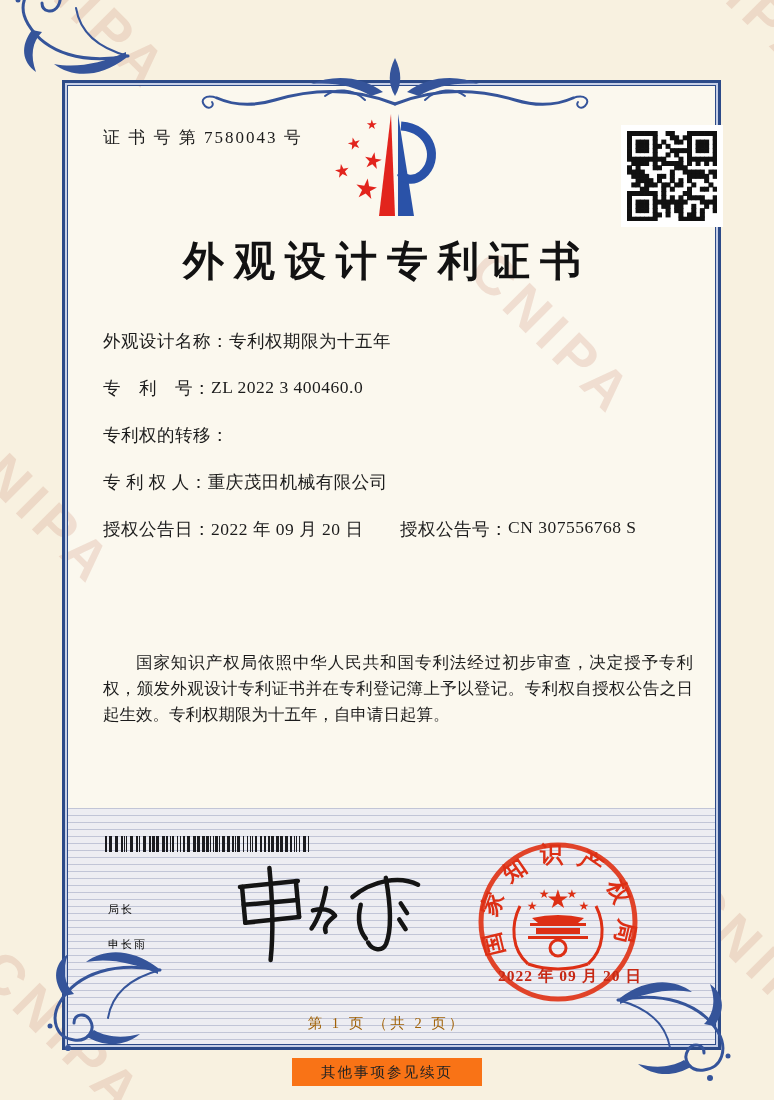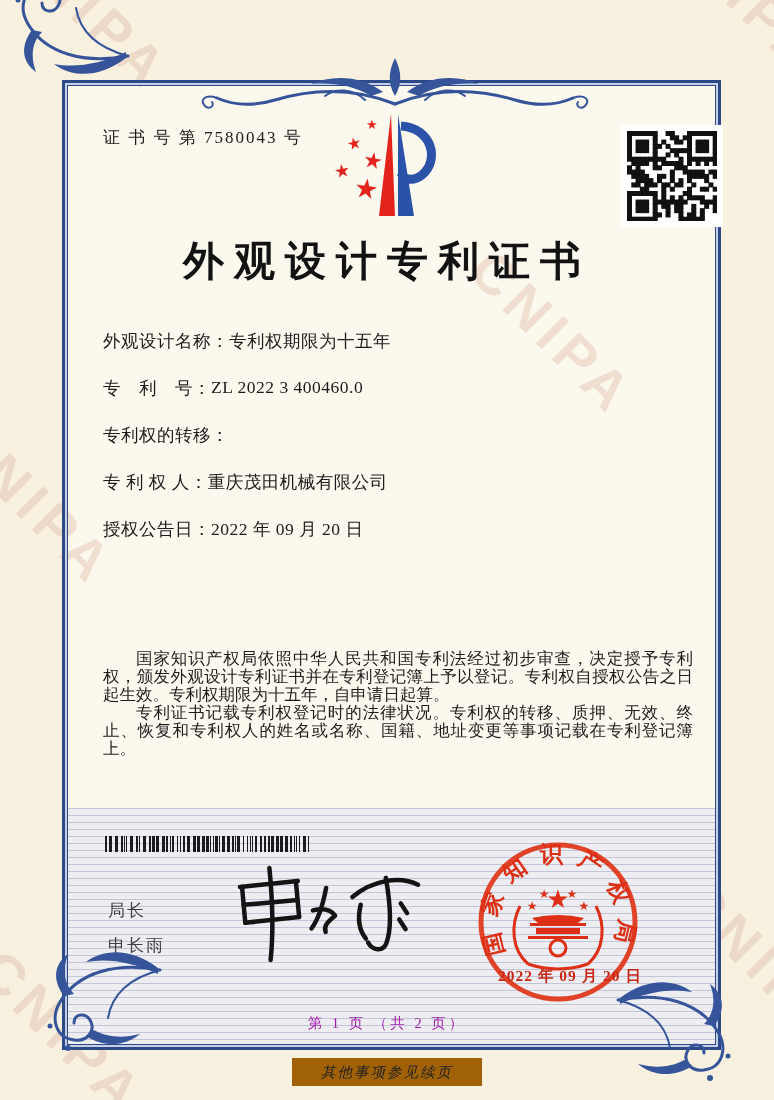--- a/index.html
+++ b/index.html
@@ -35,40 +35,40 @@
 
   .title{position:absolute;left:0;top:234px;width:774px;text-align:center;
          font-size:41px;font-weight:bold;letter-spacing:10px;color:#121212;}
 
   .fields{position:absolute;left:103px;top:317px;width:600px;}
   .frow{height:47px;display:flex;align-items:center;font-size:17.5px;letter-spacing:0.5px;position:relative;}
   .flabel{white-space:pre;}
   .fvalue{white-space:pre;}
   .grant2{position:absolute;left:297px;display:flex;}
 
-  .paras{position:absolute;left:103px;top:650px;width:590px;font-size:16.5px;line-height:18px;
+  .paras{position:absolute;left:103px;top:650px;width:590px;font-size:16.5px;line-height:26px;
          text-align:justify;}
   .paras p{margin:0;text-indent:2em;}
 
   .barcode{position:absolute;left:105px;top:836px;}
 
-  .signer{position:absolute;left:108px;top:893px;font-family:Liberation Sans, sans-serif;
-          font-size:17px;letter-spacing:2px;line-height:35px;color:#404040;}
+  .signer{position:absolute;left:108px;top:893px;font-family:Liberation Mono, monospace;
+          font-size:11px;letter-spacing:2px;line-height:35px;color:#000000;}
 
   .signature{position:absolute;left:215px;top:858px;transform:rotate(-2deg);}
 
   .seal{position:absolute;left:473px;top:837px;width:170px;height:170px;}
   .seal-date{position:absolute;left:470px;top:966px;width:200px;text-align:center;
              font-size:15.5px;font-weight:bold;color:#c62814;letter-spacing:1px;white-space:nowrap;}
 
   .page-indicator{position:absolute;left:0;top:1014px;width:774px;text-align:center;
-                  font-size:14.5px;letter-spacing:3px;color:#a21caf;}
-
-  .note-wrap{position:absolute;left:292px;top:1058px;width:190px;height:28px;background:#a16207;
-             display:flex;align-items:center;justify-content:center;z-index:5;font-style:italic;}
+                  font-size:14.5px;letter-spacing:3px;color:#a16207;}
+
+  .note-wrap{position:absolute;left:292px;top:1058px;width:190px;height:28px;background:#f97316;
+             display:flex;align-items:center;justify-content:center;z-index:5;}
   .note-text{font-size:14.5px;letter-spacing:2px;color:#222;}
 
   .flourish{position:absolute;z-index:3;pointer-events:none;}
 </style>
 </head>
 <body>
 
 <div class="page">
 
   <div class="wm" style="left:-15px;top:-25px;">CNIPA</div>
@@ -390,26 +390,29 @@
       <div class="frow">
         <span class="flabel">专利权的转移：</span>
       </div>
       <div class="frow">
         <span class="flabel">专 利 权 人：</span>
         <span class="fvalue">重庆茂田机械有限公司</span>
       </div>
       <div class="frow">
         <span class="flabel">授权公告日：</span>
         <span class="fvalue">2022 年 09 月 20 日</span>
+        <span class="grant2">
+          <span class="flabel">授权公告号：</span>
+          <span class="fvalue">CN 307556768 S</span>
+        </span>
       </div>
     </div>
 
     <div class="paras">
       <p>国家知识产权局依照中华人民共和国专利法经过初步审查，决定授予专利权，颁发外观设计专利证书并在专利登记簿上予以登记。专利权自授权公告之日起生效。专利权期限为十五年，自申请日起算。</p>
-      <p>专利证书记载专利权登记时的法律状况。专利权的转移、质押、无效、终止、恢复和专利权人的姓名或名称、国籍、地址变更等事项记载在专利登记簿上。</p>
     </div>
 
     <svg id="barcode" class="barcode" width="206" height="16" viewBox="0 0 206 16">
         <rect x="0" y="0" width="2" height="16" fill="#1b1b20"></rect>
         <rect x="4" y="0" width="3" height="16" fill="#1b1b20"></rect>
         <rect x="10" y="0" width="3" height="16" fill="#1b1b20"></rect>
         <rect x="16" y="0" width="2" height="16" fill="#1b1b20"></rect>
         <rect x="19" y="0" width="1" height="16" fill="#1b1b20"></rect>
         <rect x="21" y="0" width="1" height="16" fill="#1b1b20"></rect>
         <rect x="25" y="0" width="3" height="16" fill="#1b1b20"></rect>

